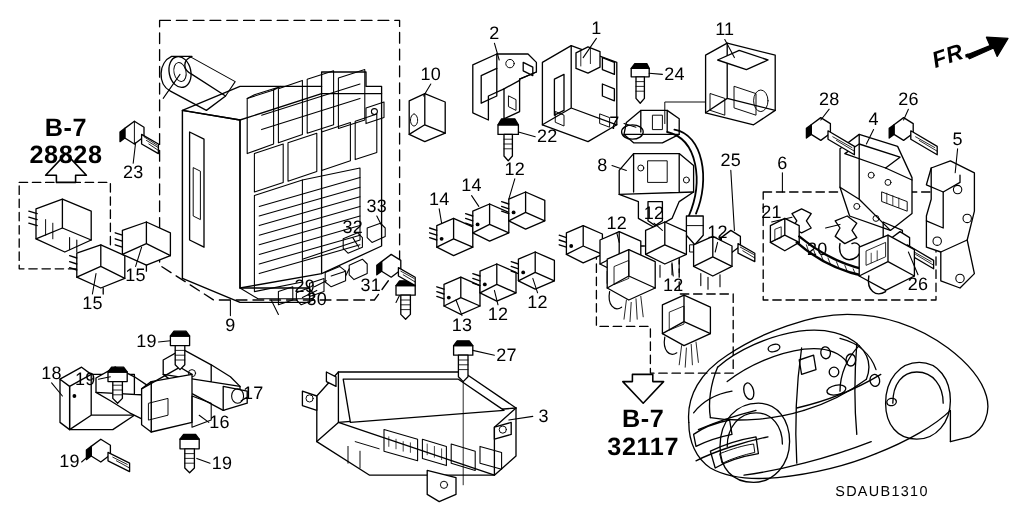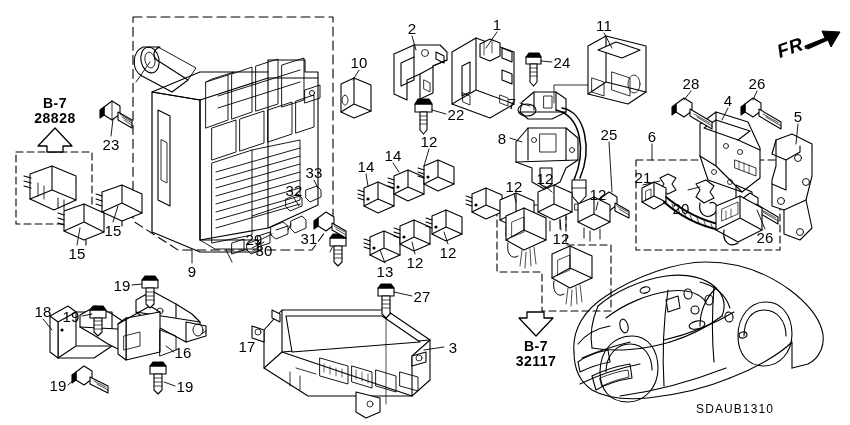--- a/index.html
+++ b/index.html
@@ -4,21 +4,21 @@
 <title>Parts Diagram</title>
 <style>
   html,body{margin:0;padding:0;background:#fff;}
   body{width:850px;height:425px;overflow:hidden;
        font-family:"Liberation Sans","DejaVu Sans",sans-serif;color:#000;}
   #sheet{position:relative;width:850px;height:425px;background:#fff;}
   #art{position:absolute;left:0;top:0;width:850px;height:425px;}
   .lbl{position:absolute;font-family:"Liberation Sans","DejaVu Sans",sans-serif;
        font-size:15px;font-weight:400;color:#000;line-height:1;white-space:nowrap;
        transform:translate(-50%,-50%);letter-spacing:.2px;}
-  .ref{position:absolute;font-size:14px;font-weight:700;text-align:center;
+  .ref{position:absolute;font-size:21px;font-weight:700;text-align:center;
        line-height:1.08;white-space:nowrap;transform:translate(-50%,0);letter-spacing:.5px;}
   .fr{position:absolute;font-size:19px;font-weight:700;font-style:italic;
       transform:translate(-50%,-50%) rotate(-19deg);letter-spacing:.5px;}
   .code{position:absolute;font-size:12px;font-weight:400;letter-spacing:1.1px;
         transform:translate(-50%,-50%);}
 </style>
 </head>
 <body>
 
 <div id="sheet">
@@ -658,20 +658,20 @@
       <div class="lbl" style="left: 288px; top: 238px; margin-left: 21px;">31</div>
       <div class="lbl" style="left: 765px; top: 237px;">26</div>
       <div class="lbl" style="left: 385px; top: 271px;">13</div>
       <div class="lbl" style="left: 415px; top: 262px;">12</div>
       <div class="lbl" style="left: 448px; top: 252px;">12</div>
       <div class="lbl" style="left: 561px; top: 238px;">12</div>
       <div class="lbl" style="left: 192px; top: 271px;">9</div>
       <div class="lbl" style="left: 122px; top: 285px;">19</div>
       <div class="lbl" style="left: 43px; top: 311px;">18</div>
       <div class="lbl" style="left: 71px; top: 316px;">19</div>
-      <div class="lbl" style="left: 211px; top: 346px; margin-left: 36px;">17</div>
+      <div class="lbl" style="left: 211px; top: 328px;">17</div>
       <div class="lbl" style="left: 183px; top: 352px;">16</div>
       <div class="lbl" style="left: 58px; top: 385px;">19</div>
       <div class="lbl" style="left: 185px; top: 386px;">19</div>
       <div class="lbl" style="left: 422px; top: 296px;">27</div>
       <div class="lbl" style="left: 453px; top: 347px;">3</div>
     </div>
 </div>
 
 </body></html>

